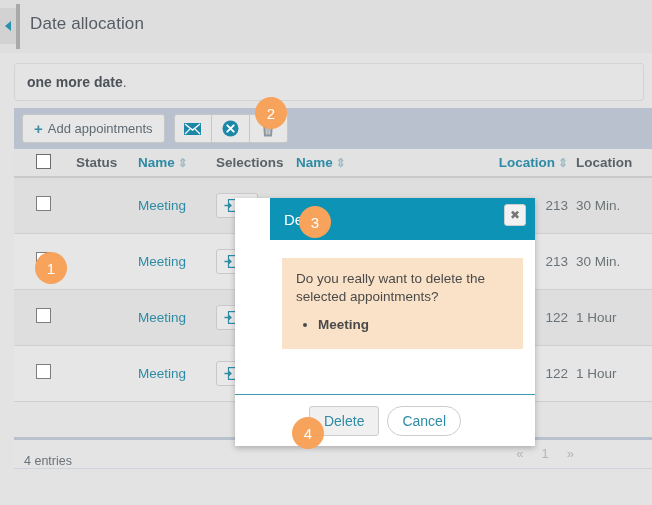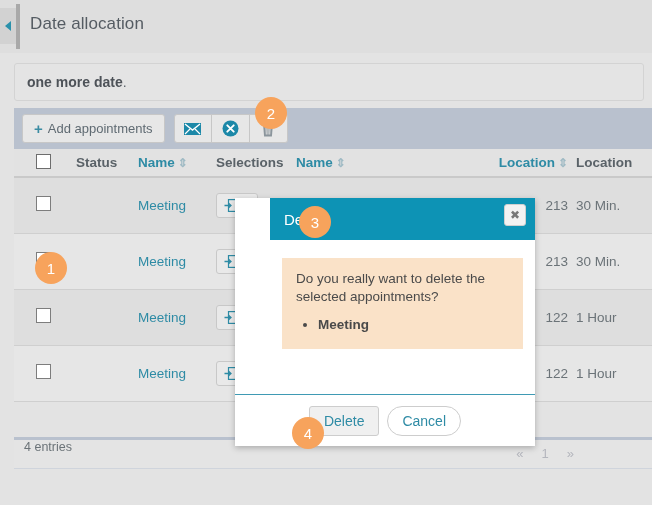--- a/index.html
+++ b/index.html
@@ -144,21 +144,21 @@
     background: #e9e9e9; border: 1px solid #c8c8c8; border-radius: 3px;
     color: #2e8ba5; font-size: 13px; cursor: pointer;
   }
 
   
   .tbl-footer {
     position: absolute; left: 14px; top: 437px; width: 638px; height: 32px;
     background: #e4e4e4;
     border-top: 3px solid #b9c1ce;
     border-bottom: 1px solid #cfd4dc;
-    display: flex; align-items: flex-start;
+    display: flex; align-items: flex-end;
   }
   .entries-txt { font-size: 12.5px; color: #6b7378; padding-left: 10px; }
   .pager { position: absolute; right: 78px; top: 6px; display: flex; gap: 18px; }
   .pager span { color: #b4b6bd; font-size: 13px; cursor: pointer; }
 
   
   .modal {
     position: absolute; left: 235px; top: 198px; width: 300px; height: 248px;
     background: #fff;
     box-shadow: 0 2px 6px rgba(0,0,0,.25);

